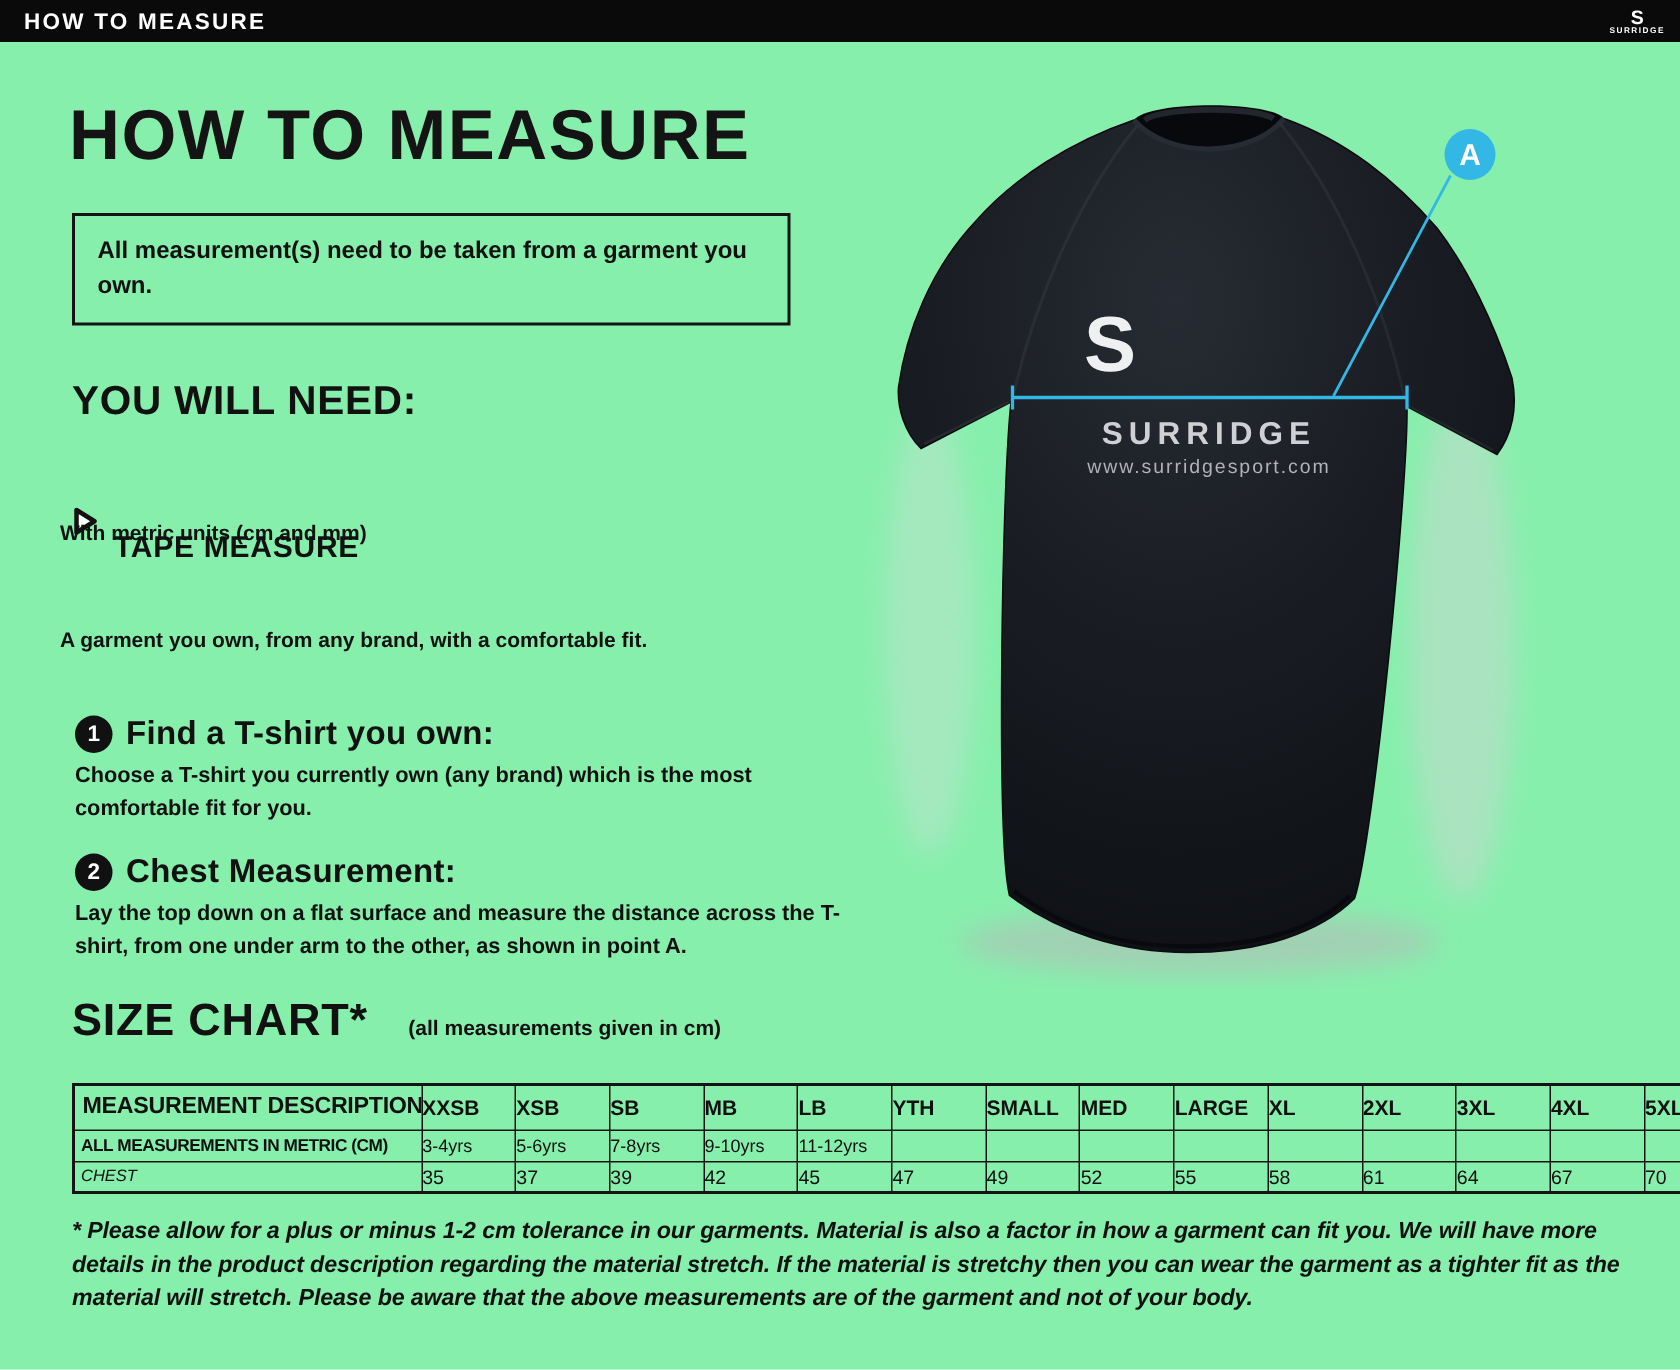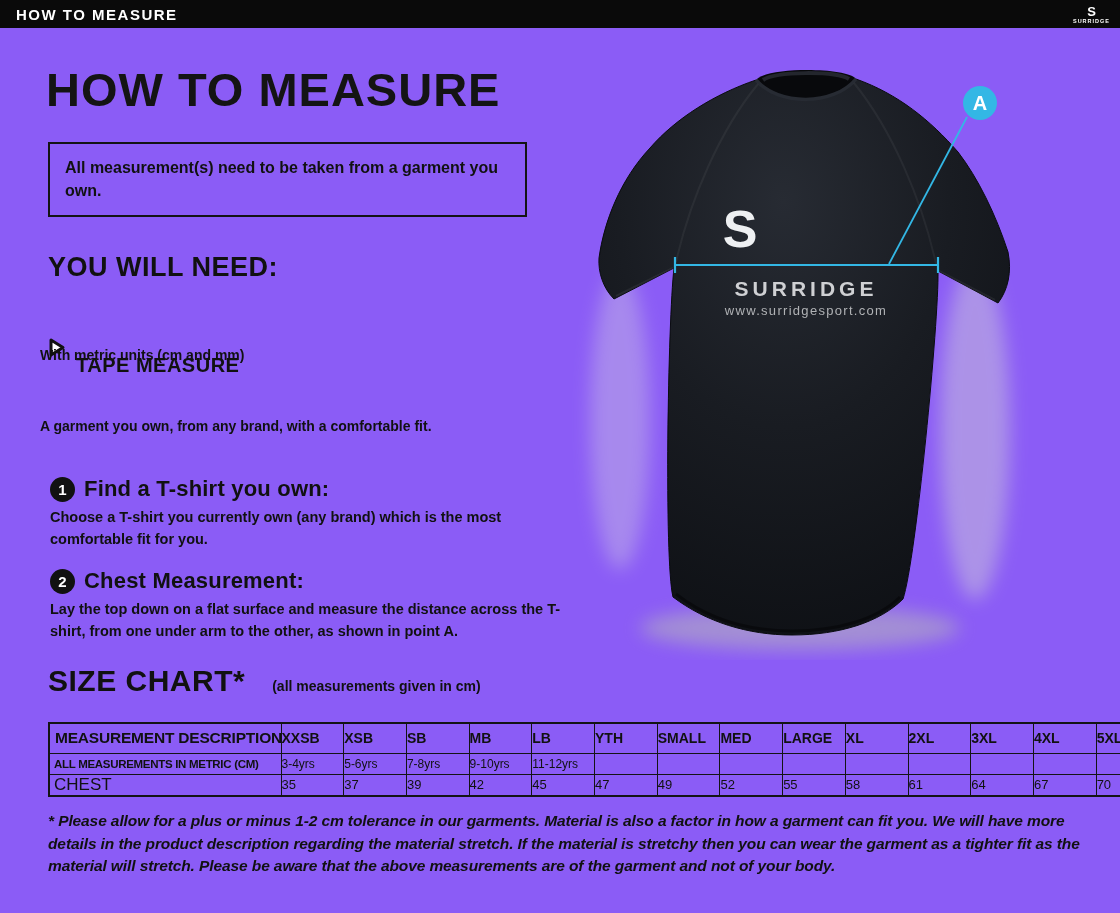--- a/index.html
+++ b/index.html
@@ -1,18 +1,18 @@
 <!DOCTYPE html>
 <html><head>
 <meta charset="utf-8">
 <style>
   * { margin:0; padding:0; box-sizing:border-box; }
   html,body { background:#fff; }
   body { font-family:"Liberation Sans", sans-serif; color:#111; }
-  .page { position:relative; width:1120px; height:913px; background:#8b5cf6; overflow:hidden; }
+  .page { position:relative; width:1120px; height:913px; background:#86efac; overflow:hidden; }
 
   
   .topbar { position:absolute; left:0; top:0; width:1120px; height:28px; background:#0a0a0a;
             display:flex; align-items:center; justify-content:space-between; padding:0 10px 0 16px; }
   .topbar-title { color:#fff; font-size:15px; font-weight:700; letter-spacing:1.5px; }
   .topbar-logo { display:flex; flex-direction:column; align-items:center; line-height:1; padding-top:2px; }
   .topbar-logo .logo-s { color:#fff; font-weight:800; font-size:13px; }
   .topbar-logo .logo-text { color:#fff; font-size:5.5px; font-weight:700; letter-spacing:1px; margin-top:1px; }
 
   
@@ -41,21 +41,21 @@
   table.size-table { position:absolute; left:48px; top:722px; width:1112px; border-collapse:collapse;
                      table-layout:fixed; border:2px solid #141414; }
   .size-table th, .size-table td { border:1.5px solid #141414; text-align:left; vertical-align:middle;
                                    overflow:hidden; white-space:nowrap; }
   .size-table th { height:30px; font-size:14px; font-weight:700; }
   .size-table th:first-child { width:232px; text-align:left; padding-left:5px; font-size:15.5px; letter-spacing:-0.2px; }
   .size-table td { height:21px; font-size:13px; font-weight:400; }
   .size-table td:first-child { text-align:left; padding-left:4px; }
   .size-table tr.metric-row td { font-size:12px; }
   .size-table tr.metric-row td:first-child { font-weight:700; font-size:11.5px; letter-spacing:-0.3px; }
-  .size-table tr.chest-row td:first-child { font-size:17px; }
+  .size-table tr.chest-row td:first-child { font-size:11px;font-style:italic; }
 
   .disclaimer { position:absolute; left:48px; top:810px; width:1040px; font-size:15.5px; font-weight:700;
                 font-style:italic; line-height:1.46; letter-spacing:-0.1px; }
 
   
   .shirt-figure { position:absolute; left:560px; top:55px; width:560px; height:605px; }
 </style>
 </head>
 <body>
 

